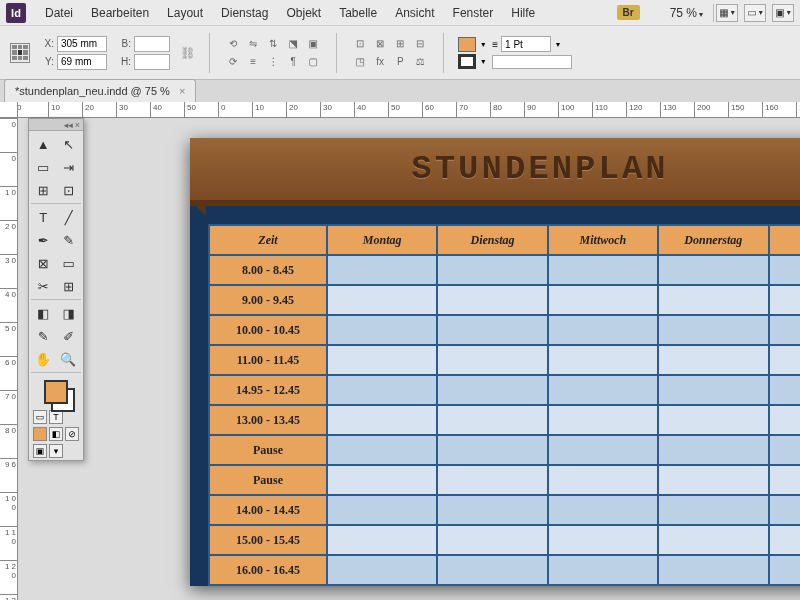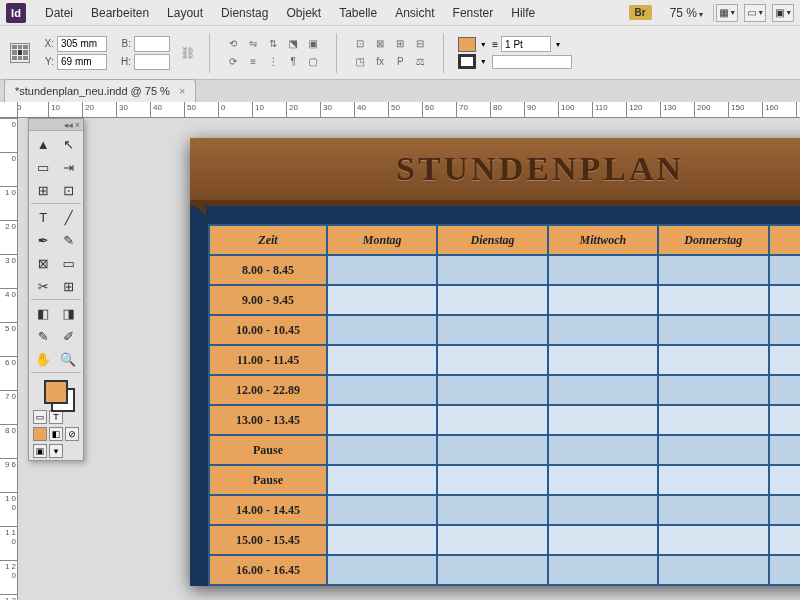--- a/index.html
+++ b/index.html
@@ -3,21 +3,21 @@
 <meta charset="utf-8">
 <style>
 * { margin: 0; padding: 0; box-sizing: border-box; font-family: "Segoe UI", Tahoma, sans-serif; }
 body { width: 800px; height: 600px; background: #e8e8e8; overflow: hidden; position: relative; }
 
 
 .menubar { height: 26px; background: #eaeaea; display: flex; align-items: center; padding: 0 6px; gap: 2px; font-size: 12px; color: #333; border-bottom: 1px solid #ccc; }
 .menubar .logo { width: 20px; height: 20px; background: #4a2a5a; color: white; display: flex; align-items: center; justify-content: center; font-weight: bold; font-size: 11px; margin-right: 9px; border-radius: 2px; }
 .menubar .menuitem { padding: 3px 8px; cursor: pointer; }
 .menubar .spacer { flex: 1; }
-.menubar .br-badge { background: #d4af4a; color: #333; padding: 2px 6px; border-radius: 2px; font-weight: bold; font-size: 10px; margin: 0 8px; }
+.menubar .br-badge { background: #d4af4a; color: #333; padding: 2px 6px; border-radius: 2px; font-weight: bold; font-size: 10px; margin: 0 20px; }
 .menubar .zoom { margin: 0 8px; }
 .menubar .right-icons { display: flex; gap: 6px; align-items: center; }
 .icon-btn { width: 22px; height: 18px; border: 1px solid #aaa; background: #f0f0f0; display: inline-flex; align-items: center; justify-content: center; font-size: 10px; cursor: pointer; }
 .dropdown-caret { font-size: 8px; margin-left: 2px; }
 
 
 .controlbar { height: 54px; background: #eaeaea; border-bottom: 1px solid #bbb; display: flex; align-items: center; padding: 2px 10px; gap: 10px; font-size: 10px; }
 .controlbar .sect { display: flex; flex-direction: column; gap: 2px; }
 .controlbar .row { display: flex; align-items: center; gap: 3px; }
 .controlbar .lab { color: #555; width: 14px; text-align: right; }
@@ -42,21 +42,21 @@
 .ruler-v .tick { height: 34px; border-top: 1px solid #888; padding: 1px 1px 0 0; text-align: right; writing-mode: horizontal-tb; }
 .ruler-corner { position: absolute; top: 102px; left: 0; width: 18px; height: 16px; background: #fff; border-right: 1px solid #888; border-bottom: 1px solid #888; }
 
 
 .canvas { position: absolute; top: 118px; left: 18px; right: 0; bottom: 0; background: #dcdcdc; overflow: hidden; }
 
 
 .doc { position: absolute; top: 20px; left: 172px; width: 700px; background: #17355b; box-shadow: 0 4px 16px rgba(0,0,0,0.6); padding: 0; }
 .doc .header-band { background: linear-gradient(#9a6638, #7a4a24); height: 68px; display: flex; align-items: center; justify-content: center; position: relative; border-bottom: 6px solid #5a3418; }
 .doc .header-band::before { content: ""; position: absolute; left: 0; bottom: -16px; border: 8px solid transparent; border-top-color: #5a3418; border-right-color: #5a3418; }
-.doc .title { font-family: Liberation Serif, serif; font-size: 34px; font-weight: bold; color: #4a2a12; letter-spacing: 3px; text-shadow: 0 1px 0 rgba(255,255,255,0.25); }
+.doc .title { font-family: Liberation Mono, monospace; font-size: 34px; font-weight: bold; color: #4a2a12; letter-spacing: 3px; text-shadow: 0 1px 0 rgba(255,255,255,0.25); }
 
 .schedule { width: calc(100% - 28px); margin: 18px 0 0 18px; border-collapse: collapse; }
 .schedule th, .schedule td { border: 2px solid #2b5a8c; height: 30px; text-align: center; font-size: 12px; }
 .schedule th { background: #e8a35c; font-family: Georgia, serif; font-style: italic; font-weight: bold; color: #222; padding: 4px 4px; }
 .schedule th.zeit { width: 94px; }
 .schedule td.time { background: #e8a35c; font-family: Georgia, serif; font-weight: bold; color: #222; width: 94px; }
 .schedule td.cell { background: #bcd0e6; width: 88px; }
 .schedule tr:nth-child(even) td.cell { background: #d7e3f0; }
 
 
@@ -269,21 +269,21 @@
           </tr>
           <tr>
             <td class="time">11.00 - 11.45</td>
             <td class="cell"></td>
             <td class="cell"></td>
             <td class="cell"></td>
             <td class="cell"></td>
             <td class="cell"></td>
           </tr>
           <tr>
-            <td class="time">12.00 - 22.89</td>
+            <td class="time">14.95 - 12.45</td>
             <td class="cell"></td>
             <td class="cell"></td>
             <td class="cell"></td>
             <td class="cell"></td>
             <td class="cell"></td>
           </tr>
           <tr>
             <td class="time">13.00 - 13.45</td>
             <td class="cell"></td>
             <td class="cell"></td>

